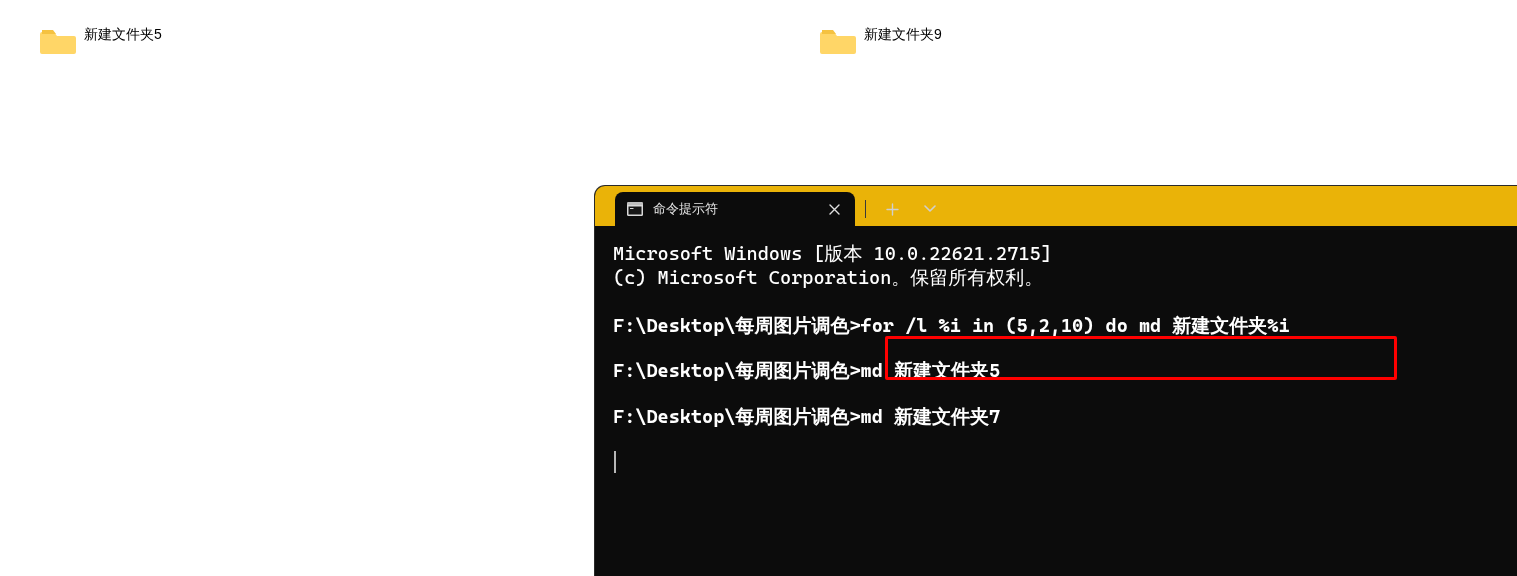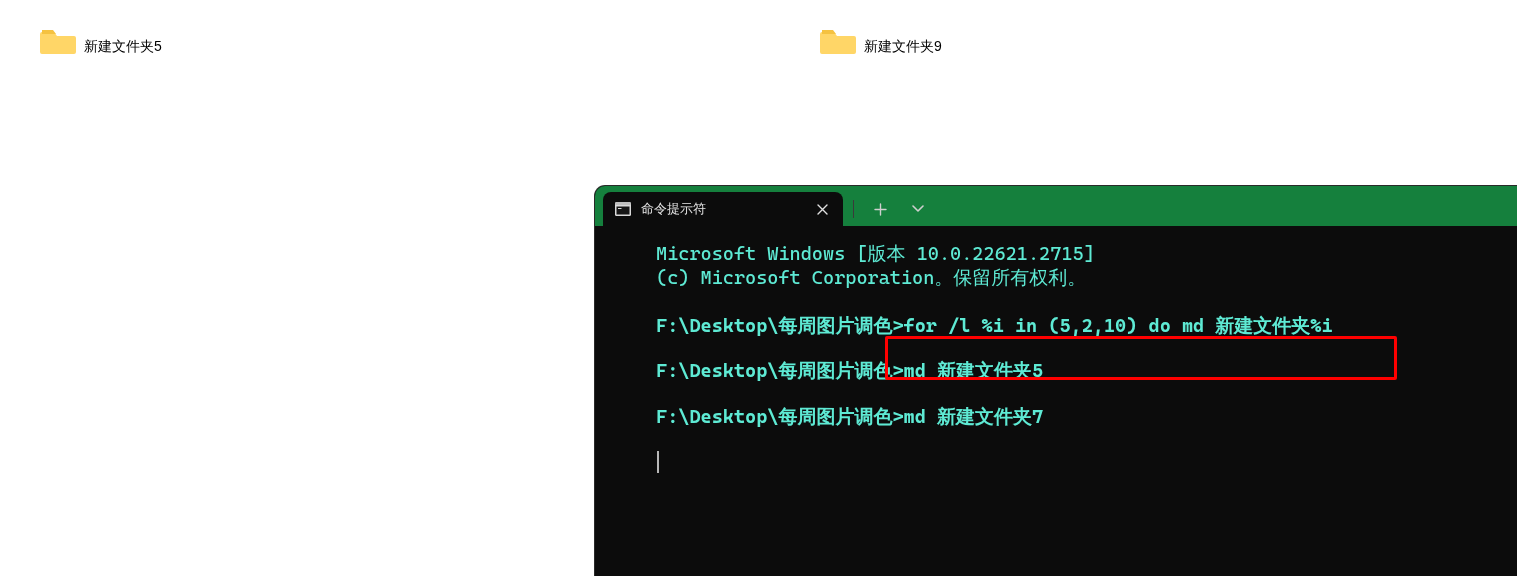--- a/index.html
+++ b/index.html
@@ -15,21 +15,21 @@
   .explorer-row {
     position: absolute;
     top: 26px;
     left: 0;
     width: 100%;
     height: 60px;
   }
   .folder {
     position: absolute;
     display: flex;
-    align-items: flex-end;
+    align-items: flex-start;
     gap: 8px;
     cursor: default;
   }
   .folder .icon {
     width: 36px;
     height: 30px;
     display: block;
   }
   .folder .label {
     font-size: 14px;
@@ -45,24 +45,24 @@
     width: 922px;
     height: 390px;
     background: #0c0c0c;
     border-top-left-radius: 10px;
     overflow: hidden;
     box-shadow: 0 0 0 1px #2a2a2a;
   }
 
   .title-bar {
     height: 40px;
-    background: #15803d;
+    background: #eab308;
     display: flex;
     align-items: flex-end;
-    padding-left: 8px;
+    padding-left: 20px;
     position: relative;
   }
   .tab {
     height: 34px;
     min-width: 240px;
     background: #0c0c0c;
     border-top-left-radius: 8px;
     border-top-right-radius: 8px;
     display: flex;
     align-items: center;
@@ -113,24 +113,23 @@
   }
 
   .term-body {
     padding: 16px 18px 0 18px;
     font-family: "Cascadia Mono", Consolas, monospace;
     font-size: 19px;
     line-height: 1.25;
     position: relative;
   }
   .line {
-    color: #5eead4;
+    color: #ffffff;
     white-space: pre;
     margin-bottom: 0;
-    margin-left: 43px;
   }
   .blank { height: 24px; }
   .grp { margin-bottom: 22px; font-weight: bold; }
 
   .highlight-box {
     position: absolute;
     border: 3px solid #ff0000;
     pointer-events: none;
     border-radius: 2px;
   }

